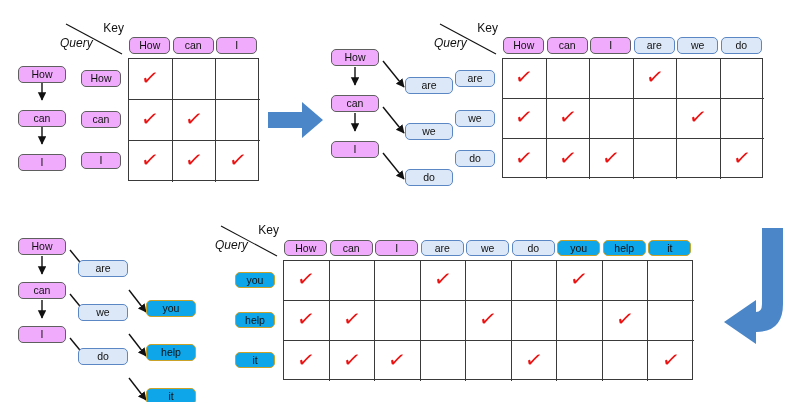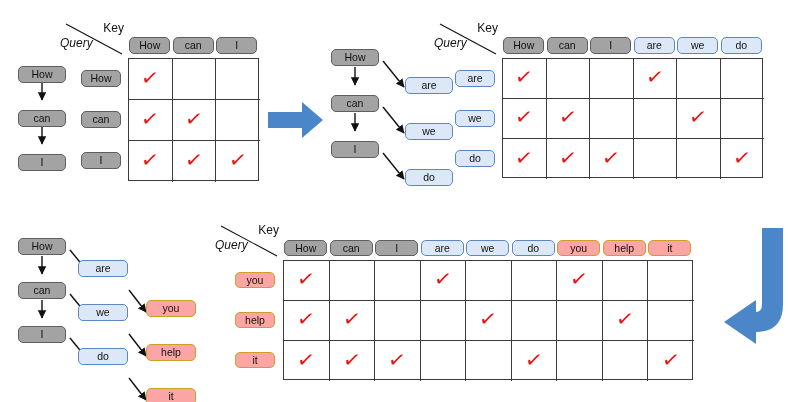--- a/index.html
+++ b/index.html
@@ -9,23 +9,23 @@
   }
   .stage{position:absolute;left:0;top:0;width:788px;height:402px;}
 
   
   .pill{
     position:absolute;box-sizing:border-box;
     display:flex;align-items:center;justify-content:center;
     border-radius:5px;font-size:10.5px;line-height:1;
     white-space:nowrap;
   }
-  .pill.gray{background:#a3a3a3;border:1.3px solid #5f5f5f;color:#111;}
+  .pill.gray{background:#f0abfc;border:1.3px solid #5f5f5f;color:#111;}
   .pill.blue{background:#dce8f7;border:1.3px solid #5b87c4;color:#111;}
-  .pill.tan {background:#fca5a5;border:1.3px solid #c9a227;color:#111;}
+  .pill.tan {background:#0ea5e9;border:1.3px solid #c9a227;color:#111;}
 
   
   .matrix{position:absolute;}
   .grid{position:absolute;box-sizing:border-box;border:1.6px solid #3a3a3a;}
   .cell{position:absolute;box-sizing:border-box;
         border-right:1.2px solid #3a3a3a;border-bottom:1.2px solid #3a3a3a;
         display:flex;align-items:center;justify-content:center;}
   .cell.lastcol{border-right:none;}
   .cell.lastrow{border-bottom:none;}
   .check{

